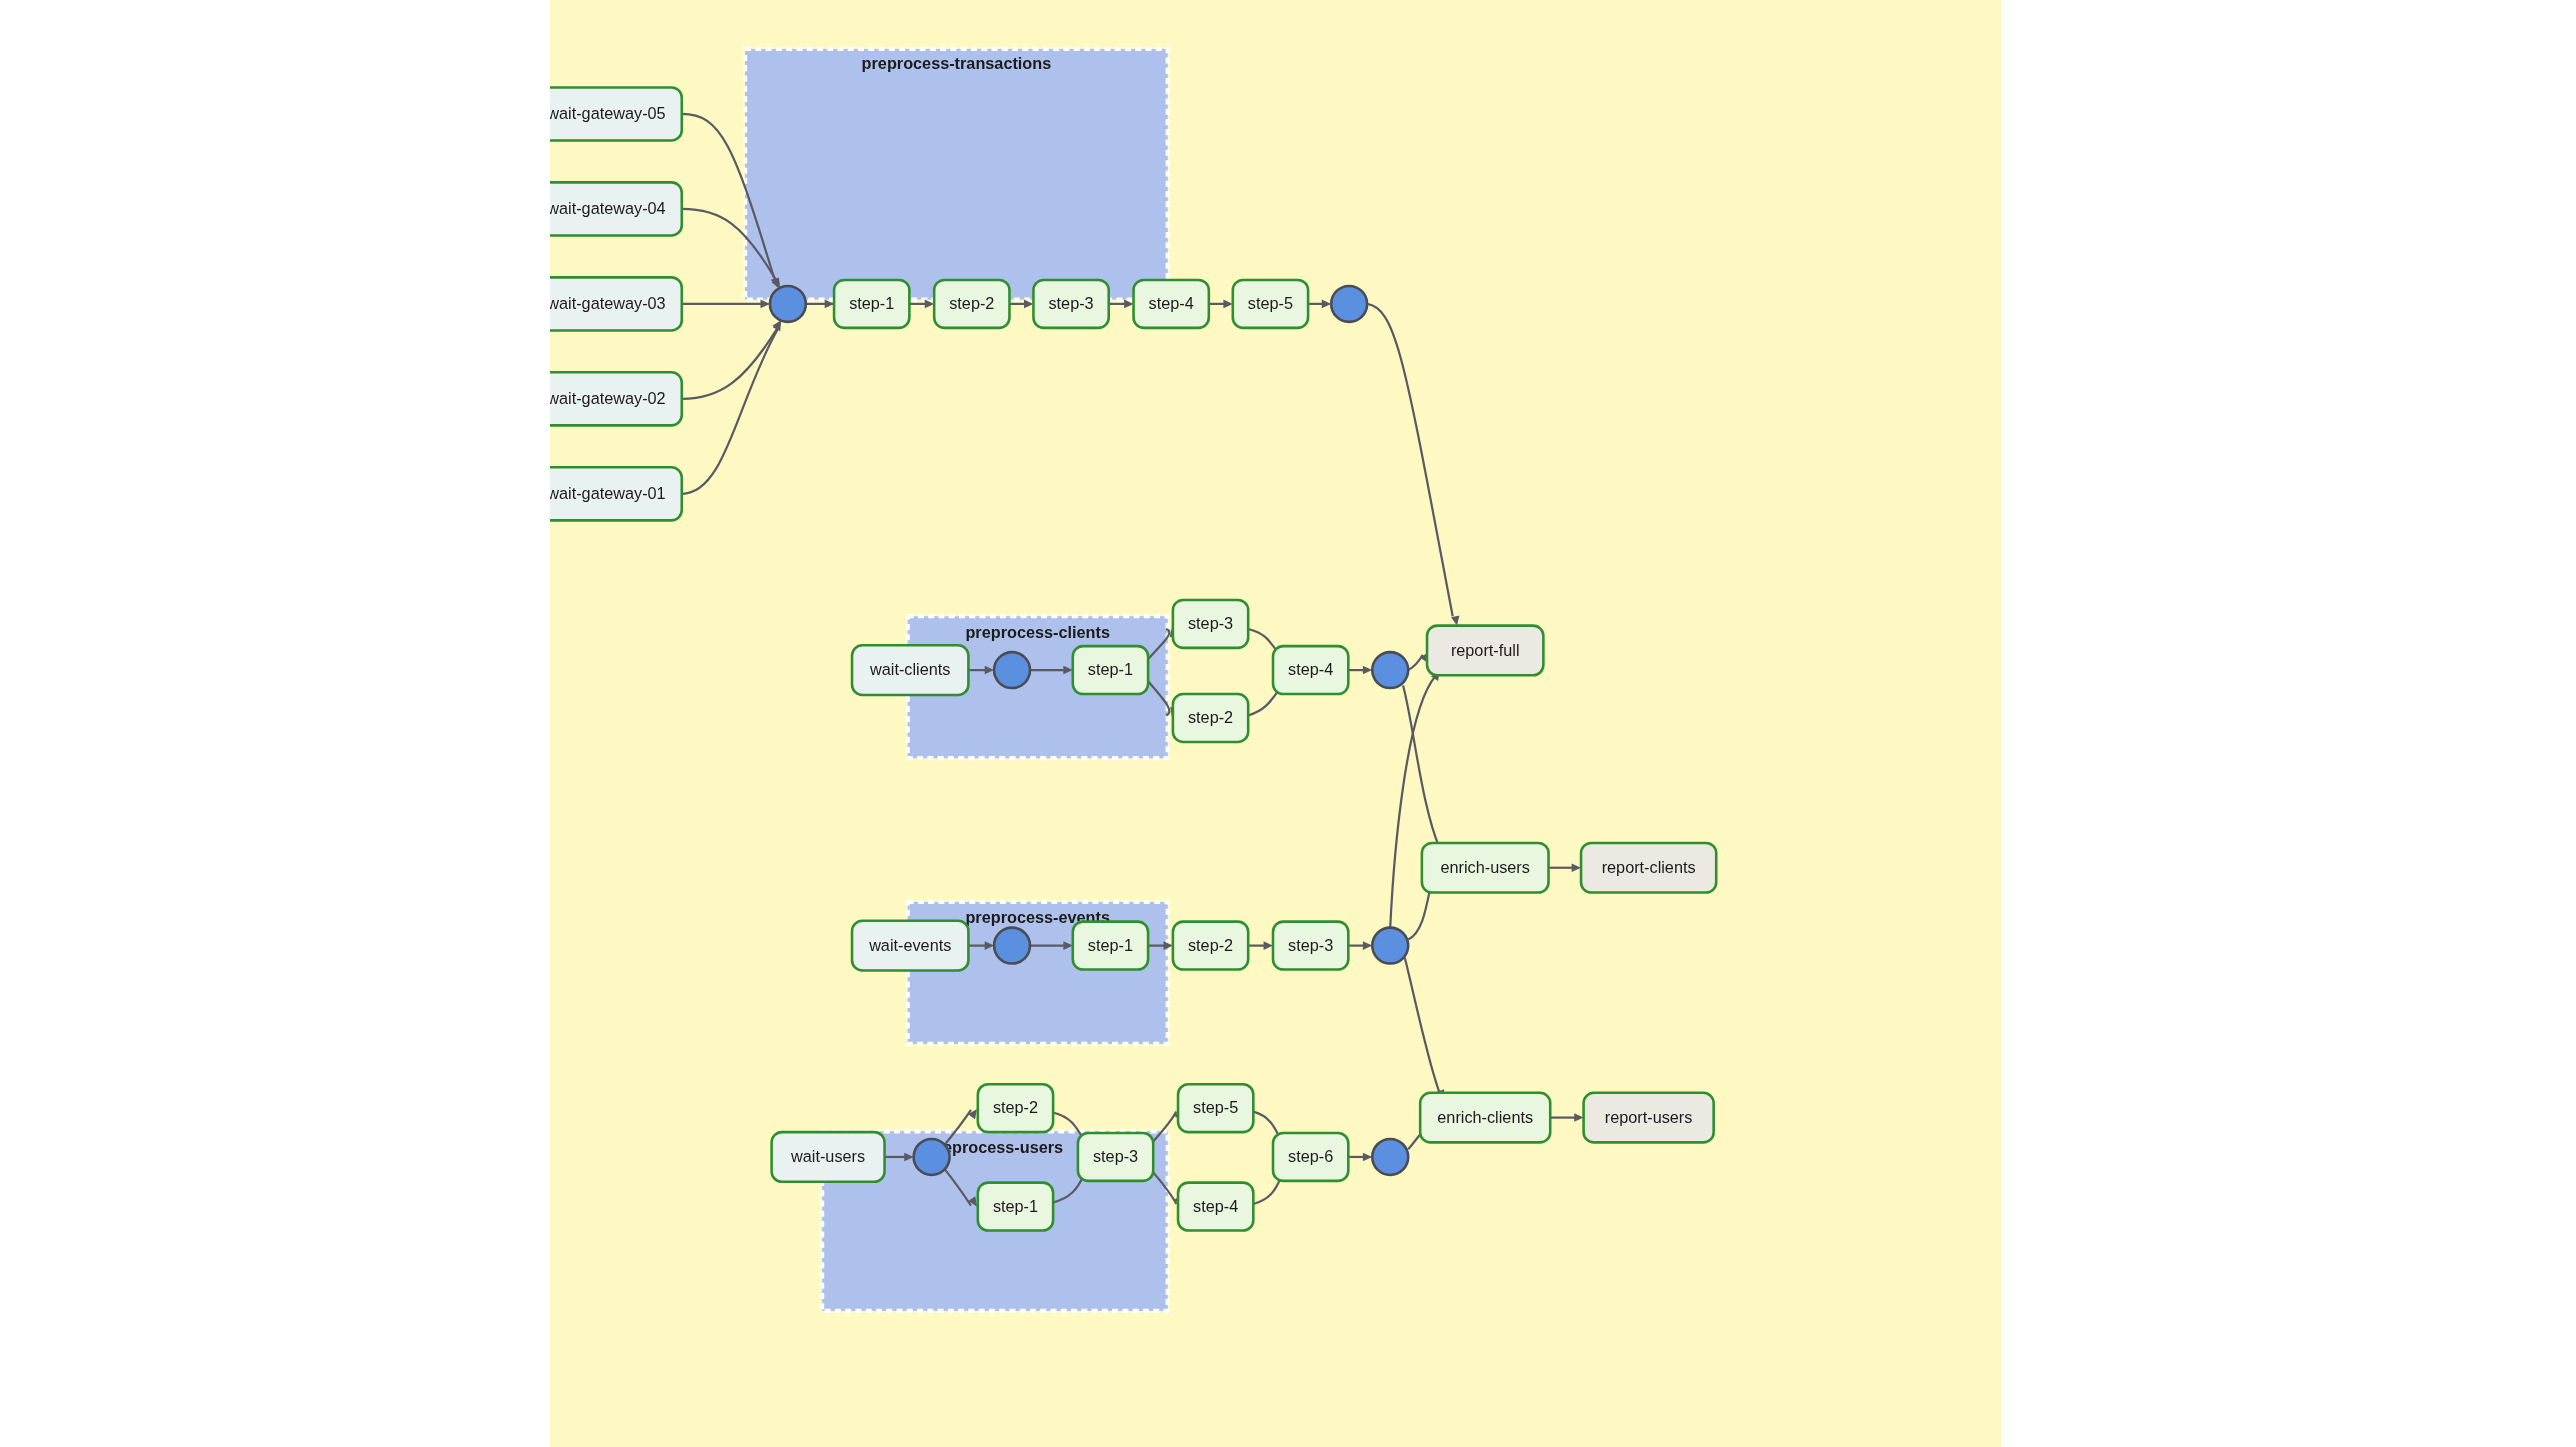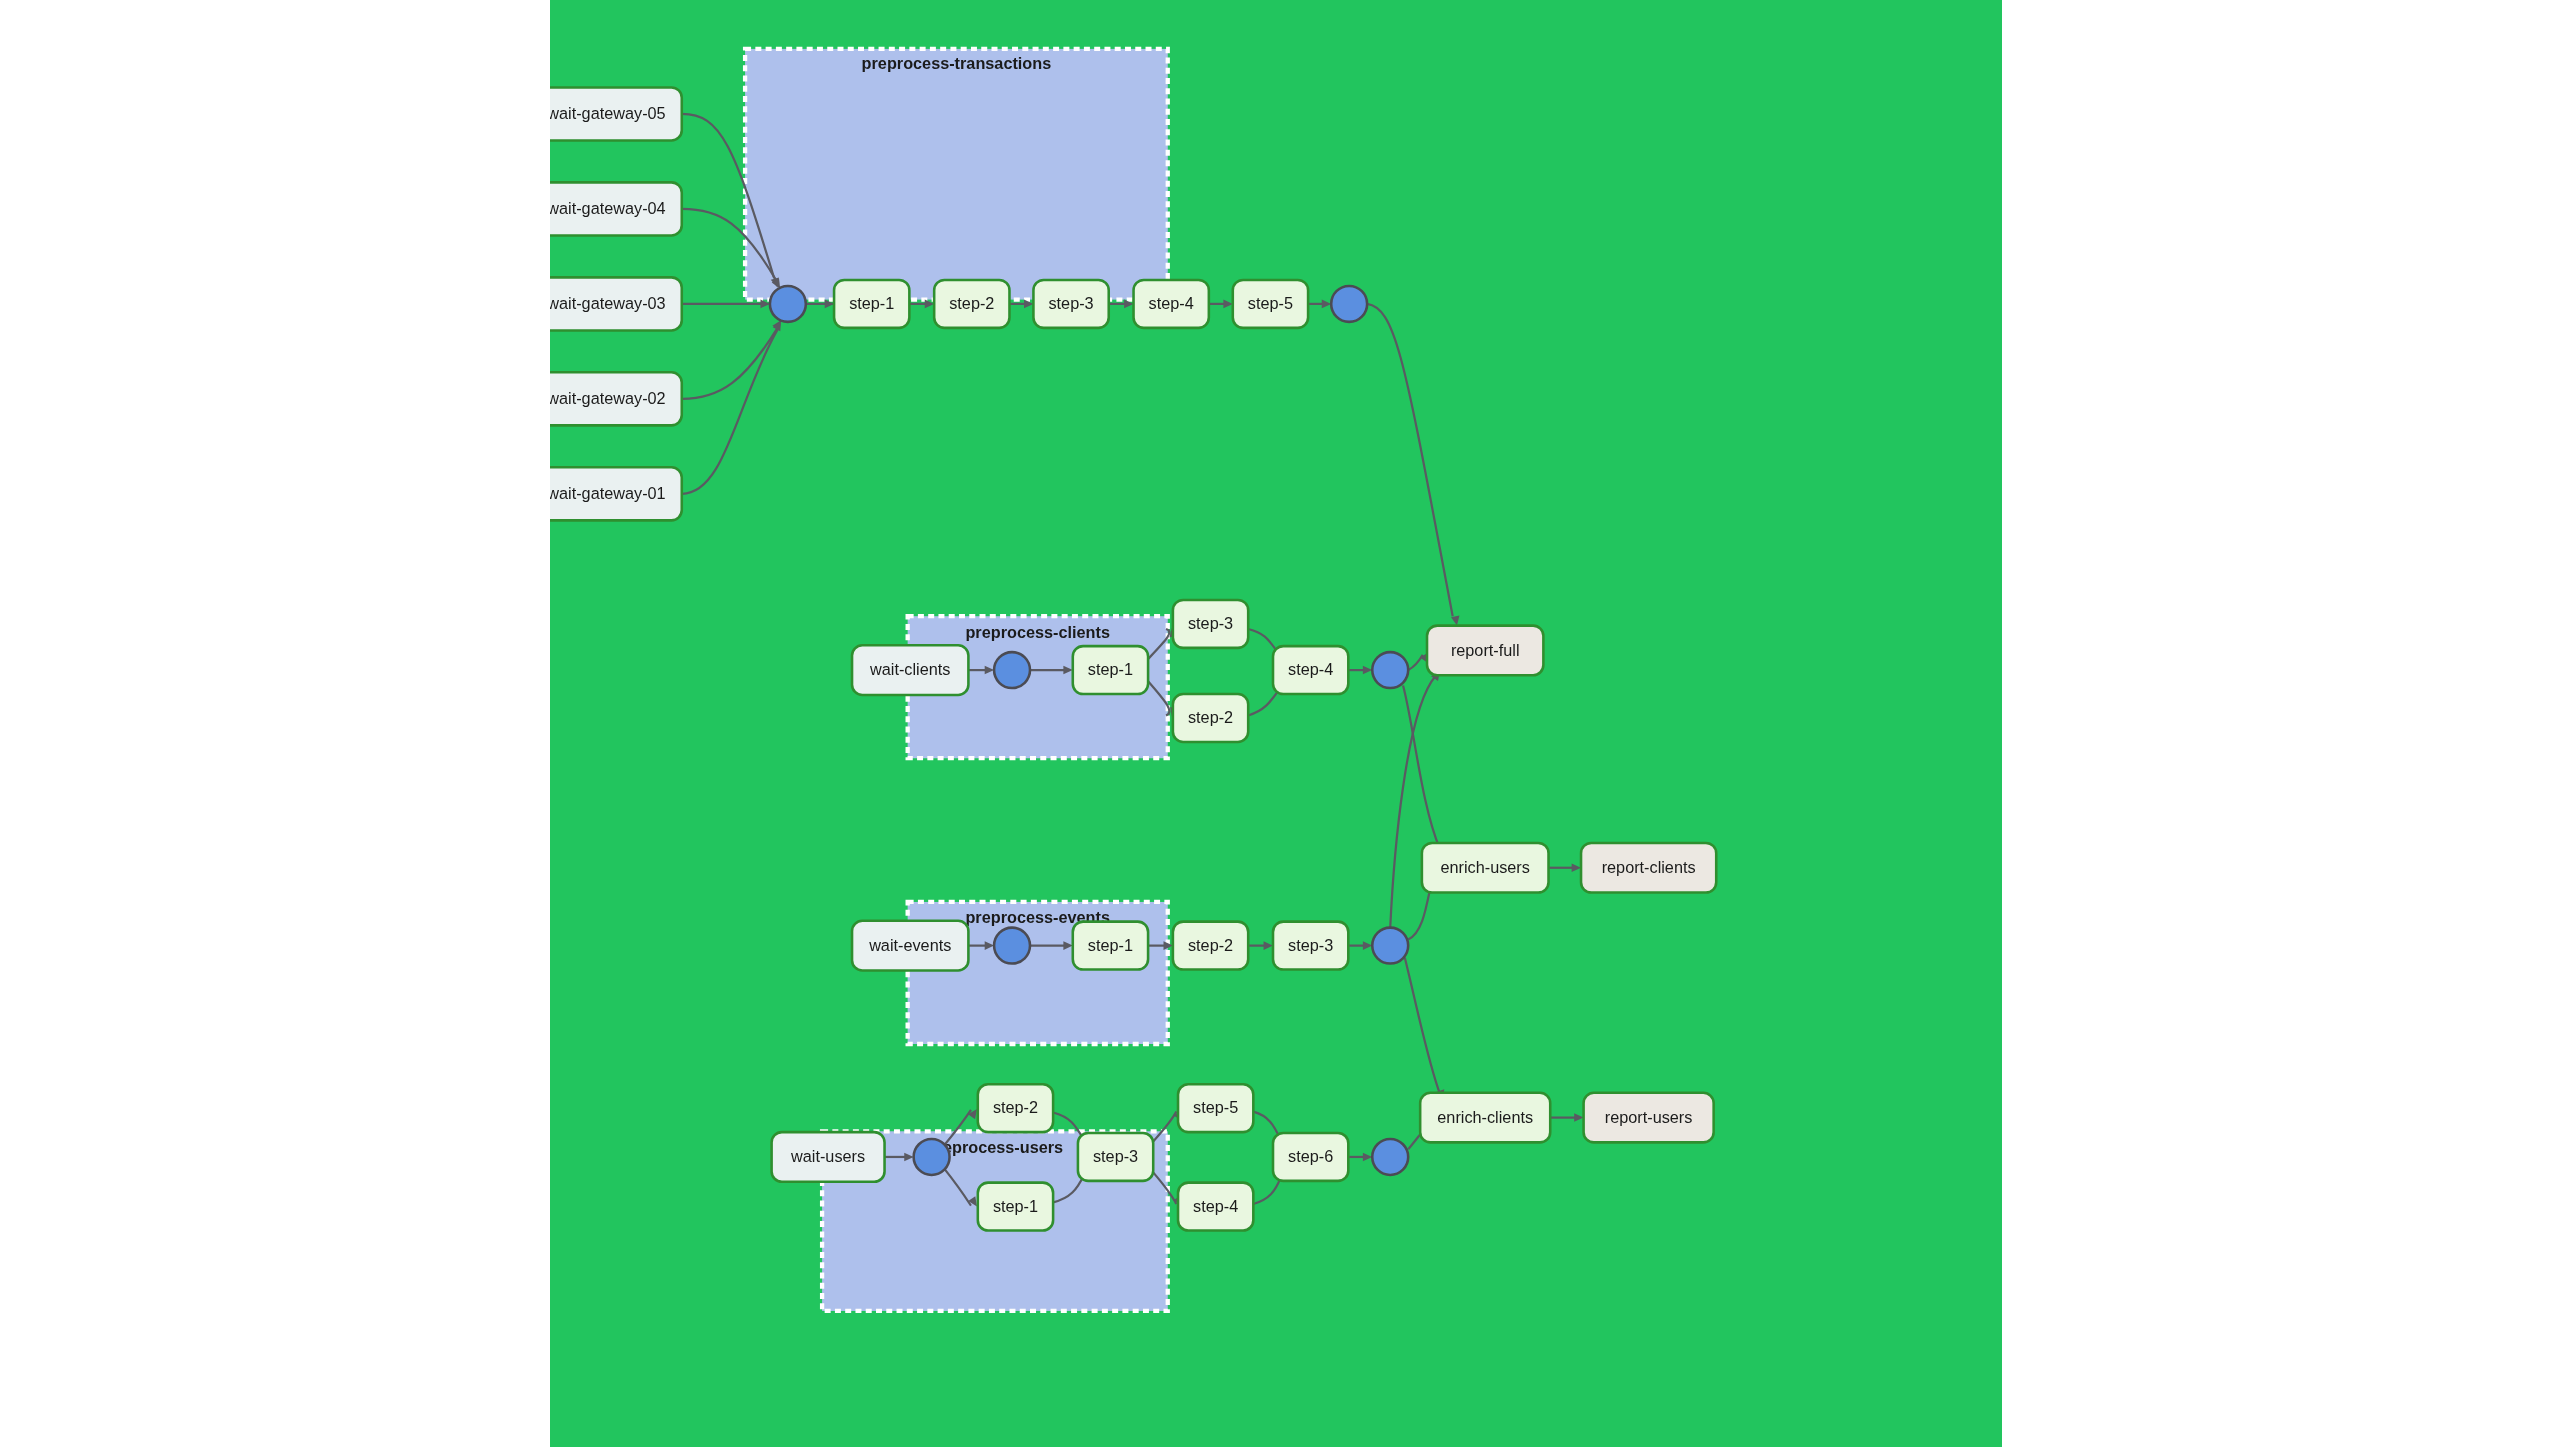--- a/index.html
+++ b/index.html
@@ -1,18 +1,18 @@
 <!DOCTYPE html>
 <html style="font-size:13.7px"><head>
 <meta charset="utf-8">
 <style>
   html,body{margin:0;padding:0;background:#ffffff;}
   body{font-family:"Liberation Sans",sans-serif;width:2576px;height:1448px;overflow:hidden;}
   #page{position:relative;width:2576px;height:1448px;background:#ffffff;}
-  #canvas{position:absolute;left:550px;top:0px;width:1452px;height:1448px;background:#22c55e;}
+  #canvas{position:absolute;left:550px;top:0px;width:1452px;height:1448px;background:#fef9c3;}
   svg#flow{position:absolute;left:0;top:0;width:1452px;height:1448px;display:block;}
   .cluster-rect{fill:#aec0ec;stroke:#ffffff;stroke-width:5px;stroke-dasharray:7 5;}
   .cluster-title{font-family:"Liberation Sans",sans-serif;font-size:19px;font-weight:bold;fill:#1b1b1b;text-anchor:middle;dominant-baseline:middle;}
   .node-rect{stroke-width:3px;rx:12;ry:12;}
   .n-wait{fill:#eaf1f1;stroke:#2f8f2f;}
   .n-step{fill:#e9f7e0;stroke:#2f8f2f;}
   .n-enrich{fill:#e9f7e0;stroke:#2f8f2f;}
   .n-report{fill:#ece8e2;stroke:#2f8f2f;}
   .node-label{font-family:"Liberation Sans",sans-serif;font-size:19px;fill:#1b1b1b;text-anchor:middle;dominant-baseline:middle;}
   .junction{fill:#5b8fe0;stroke:#4b4b53;stroke-width:3px;}

